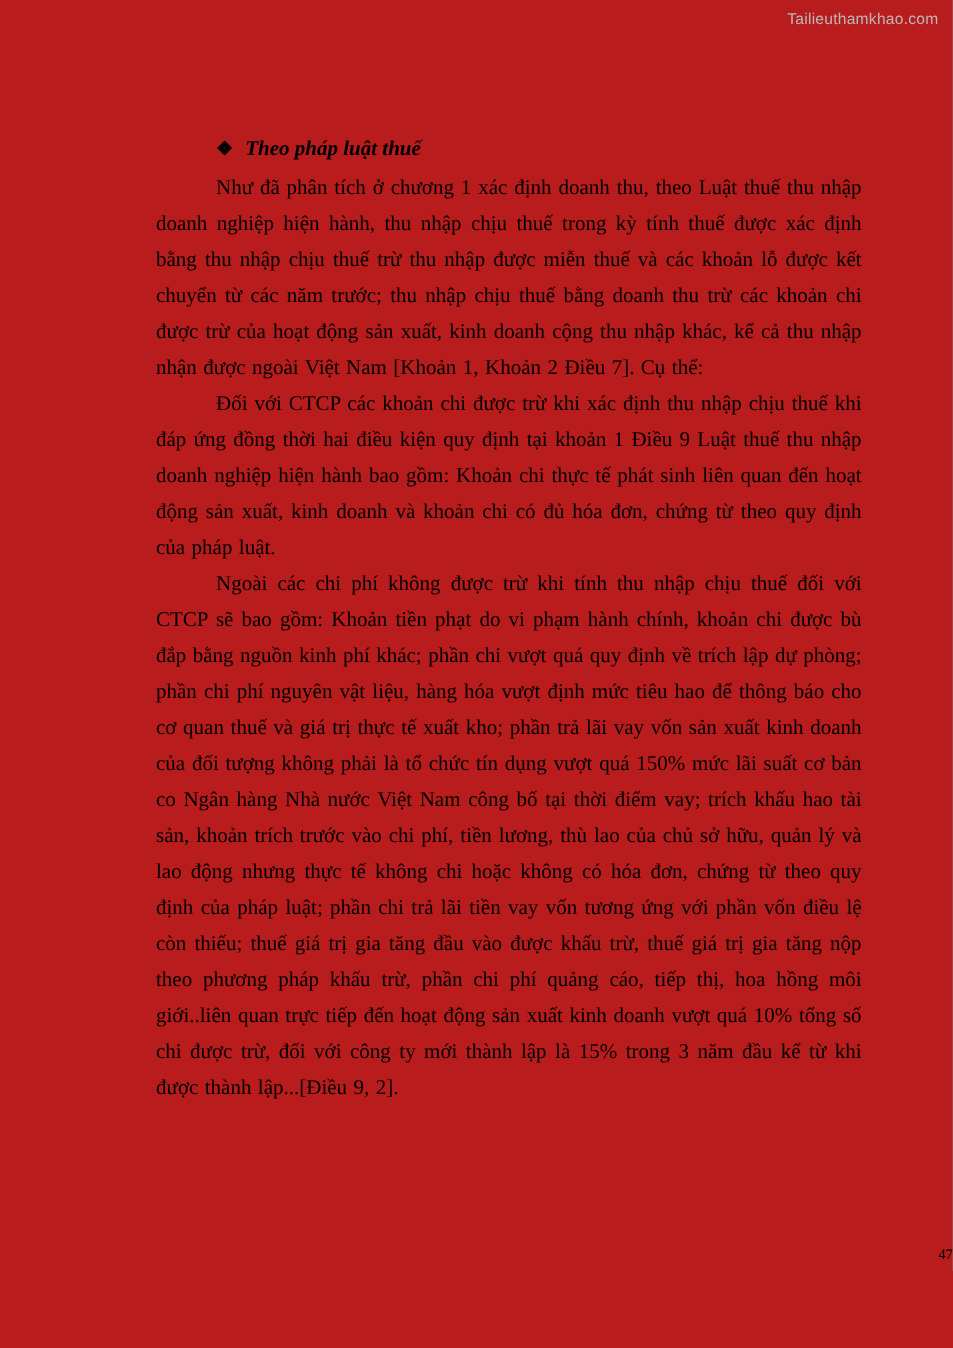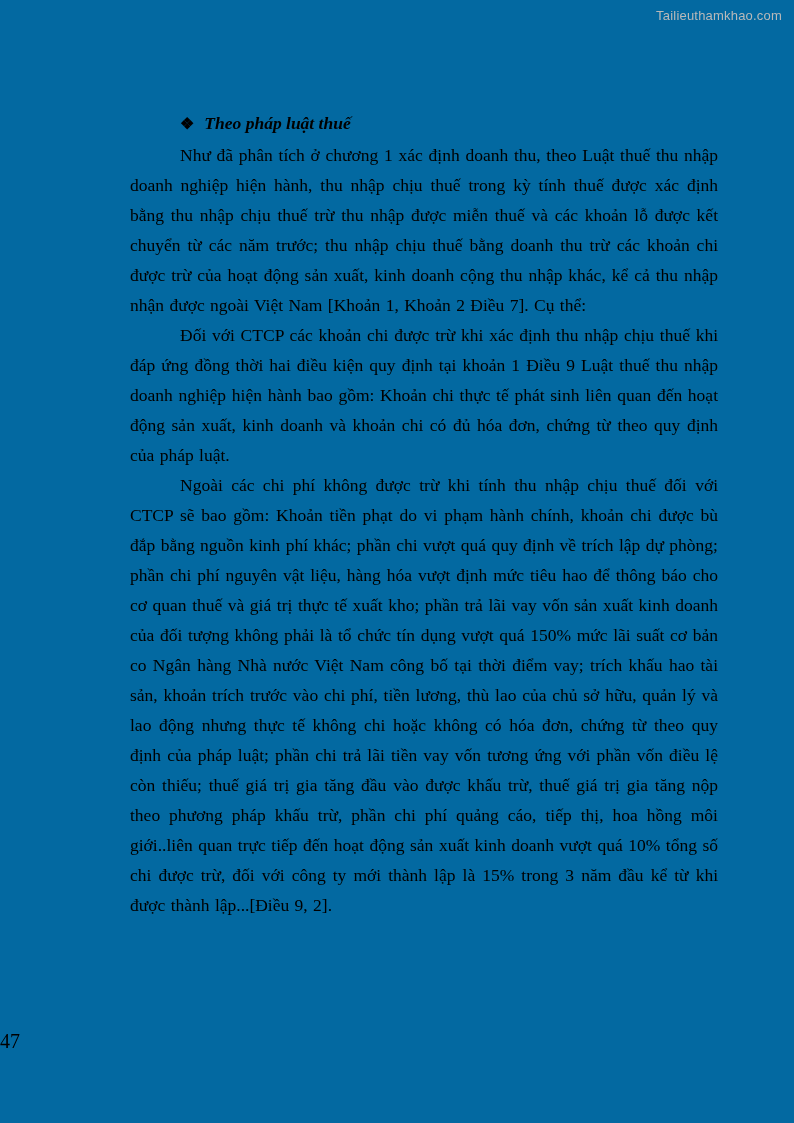--- a/index.html
+++ b/index.html
@@ -5,21 +5,21 @@
   * { margin: 0; padding: 0; box-sizing: border-box; }
   html, body {
     background: #8a8a8a;
     font-family: "Liberation Serif", "DejaVu Serif", serif;
   }
   .page {
     position: relative;
     width: 794px;
     height: 1123px;
     margin: 0 auto;
-    background: #0369a1;
+    background: #b91c1c;
     overflow: hidden;
     color: #000000;
   }
   .watermark {
     position: absolute;
     top: 8px;
     right: 12px;
     font-family: "Liberation Sans", "DejaVu Sans", sans-serif;
     font-size: 13px;
     color: #b9b9b9;
@@ -48,22 +48,22 @@
   .para {
     text-align: justify;
     text-indent: 50px;
     word-spacing: 1px;
   }
   .page-number {
     position: absolute;
     bottom: 70px;
     left: 0;
     width: 100%;
-    text-align: left;
-    font-size: 20px;
+    text-align: right;
+    font-size: 12px;
     color: #000000;
   }
 </style>
 </head>
 <body>
 
 <div class="page">
 
   <div class="watermark">Tailieuthamkhao.com</div>
 

